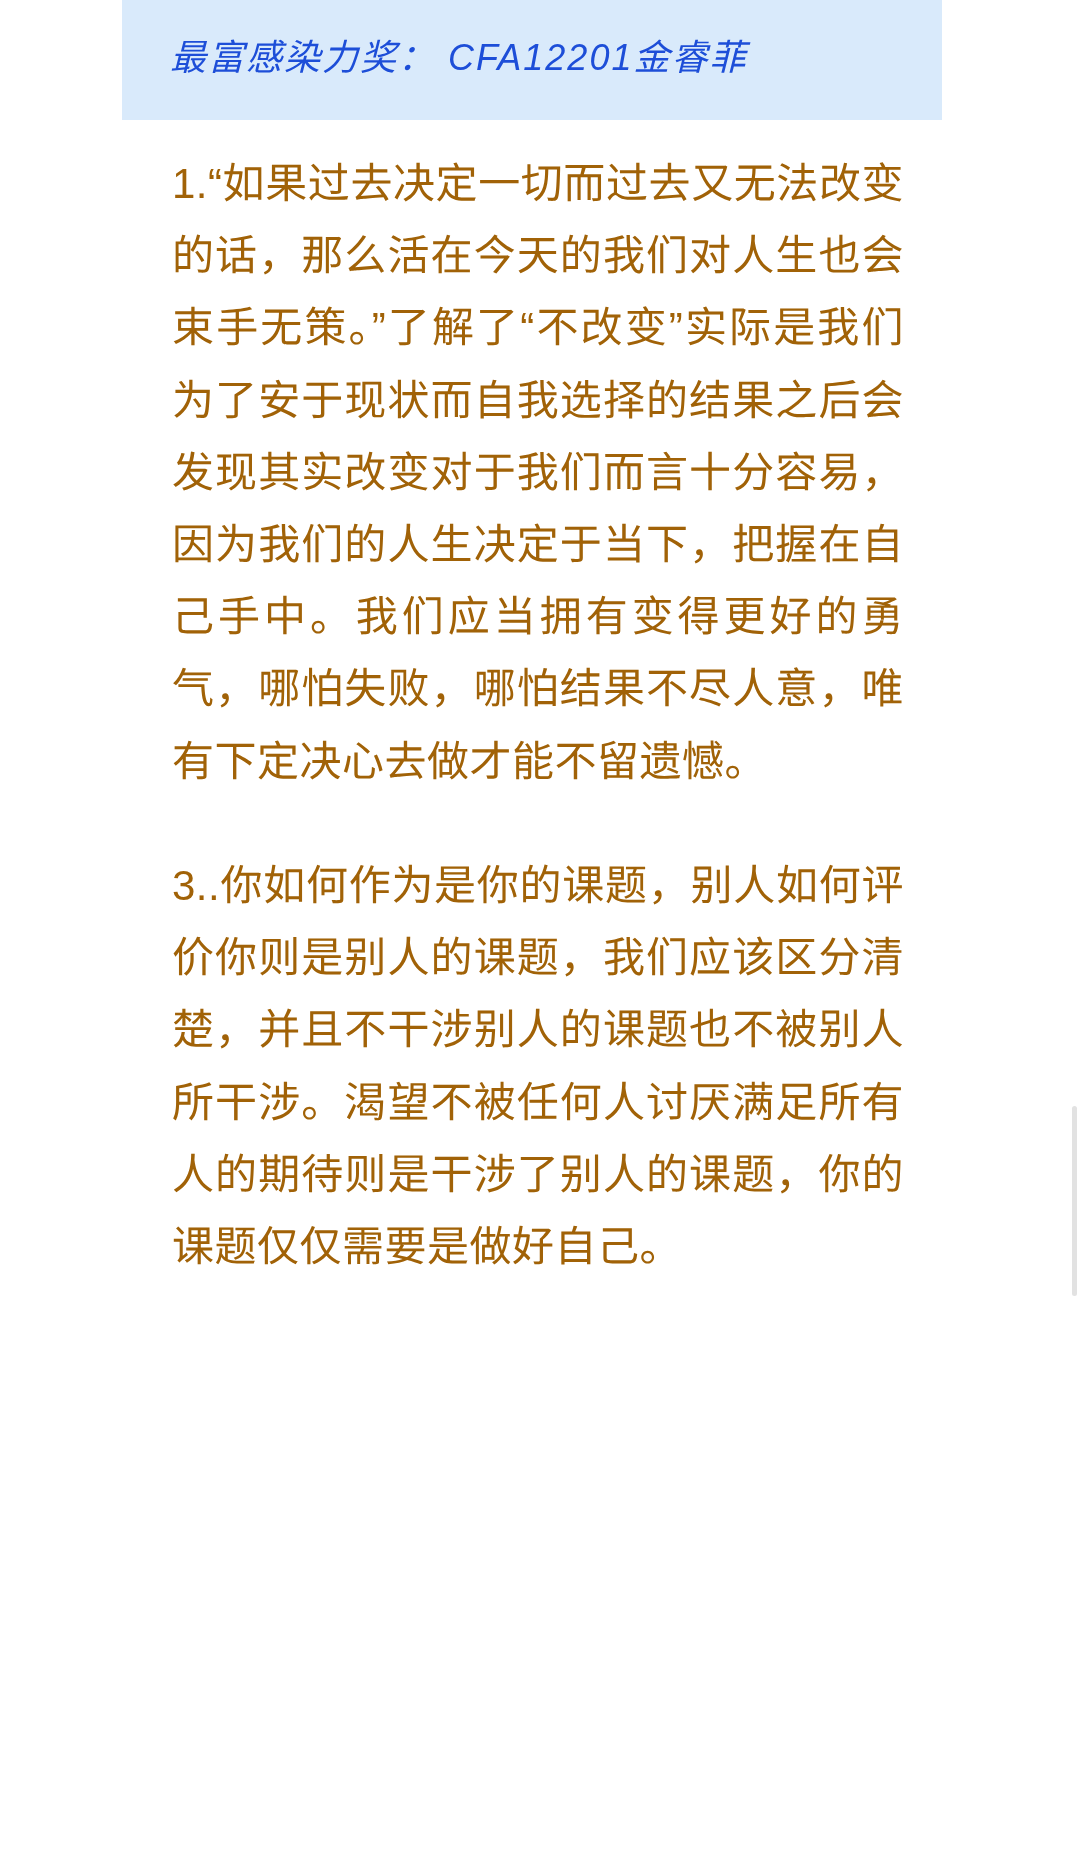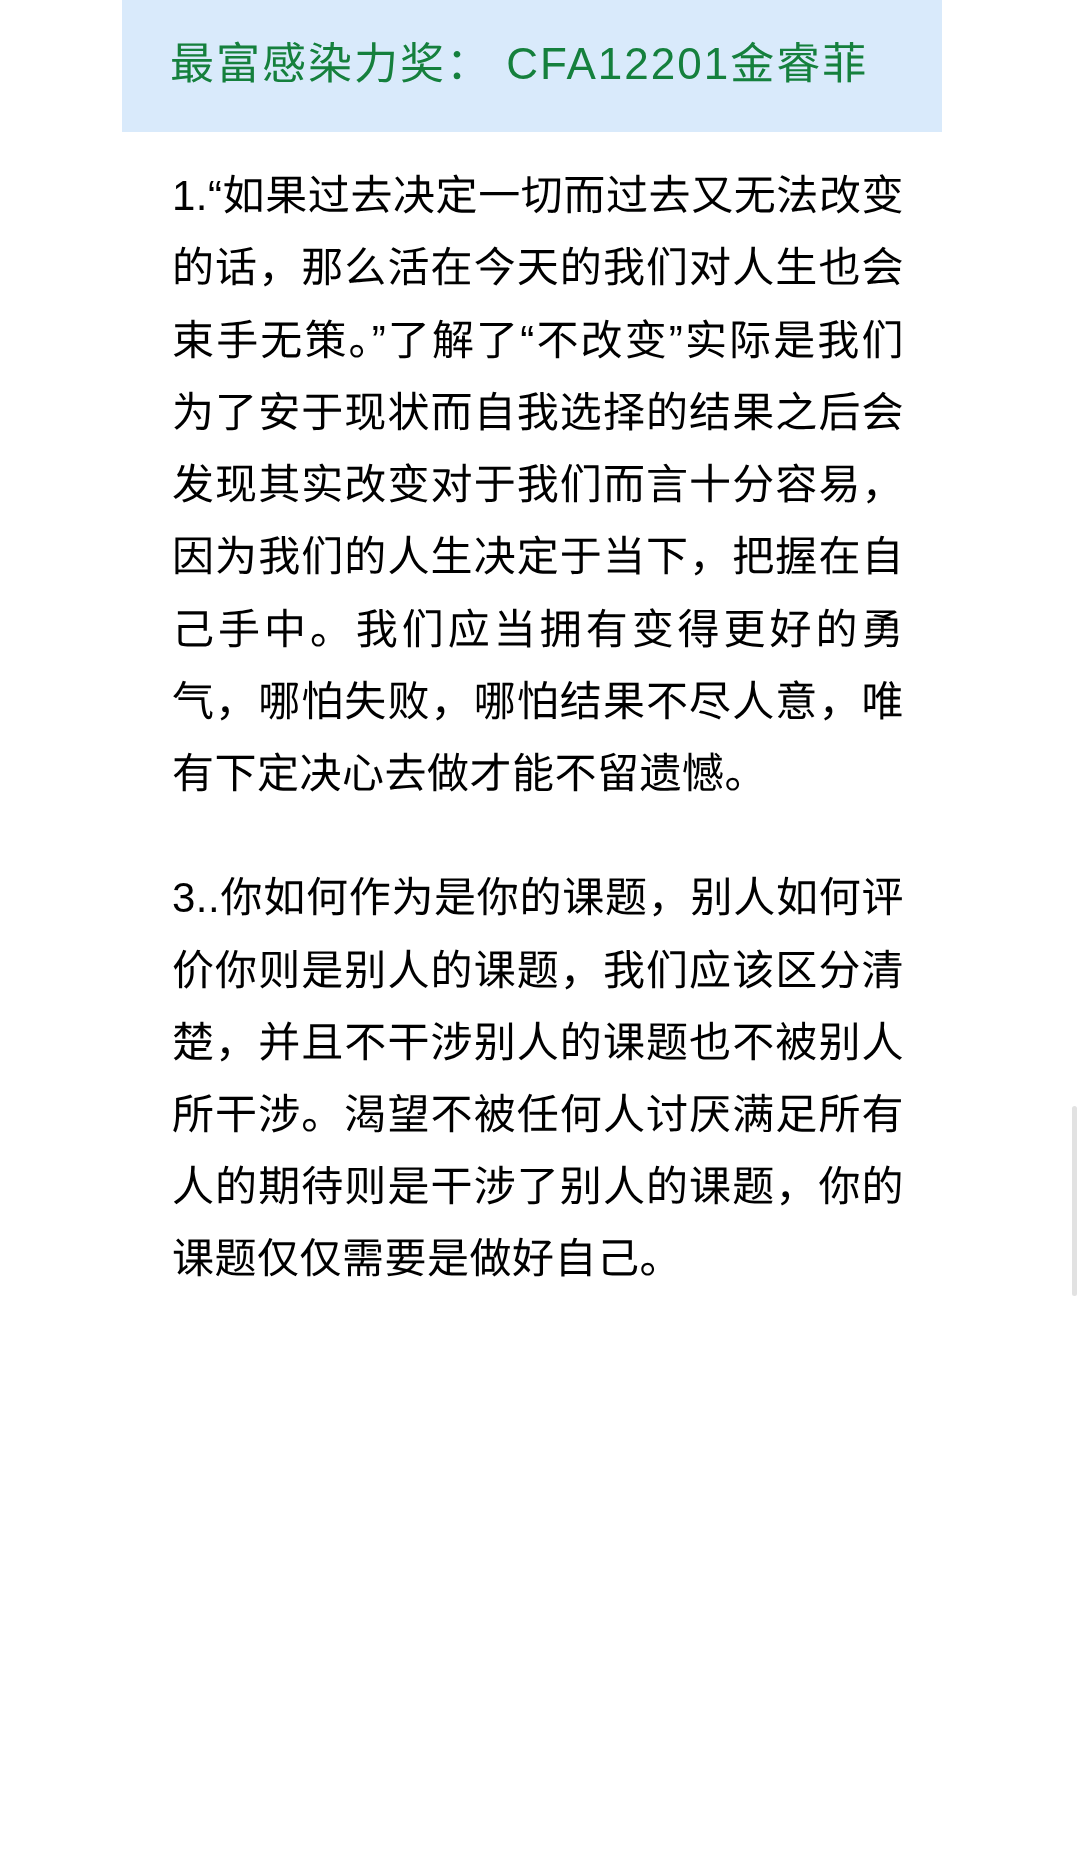--- a/index.html
+++ b/index.html
@@ -34,38 +34,39 @@
 
   .title-banner {
     background: #d9eafb;
     padding: 30px 48px 34px 48px;
     box-sizing: border-box;
     width: 820px;
     margin-left: -6px;
   }
 
   .title-text {
-    font-size: 44px;
+    font-size: 36px;
     line-height: 1.55;
-    color: #15803d;
+    color: #1d4ed8;
     letter-spacing: 2px;
     font-weight: 400;
     white-space: pre-wrap;
+    font-style: italic;
   }
 
   .body-area {
     padding: 28px 44px 0 44px;
     box-sizing: border-box;
     width: 820px;
   }
 
   .para {
     font-size: 42px;
     line-height: 1.72;
-    color: #000000;
+    color: #a16207;
     letter-spacing: 0.5px;
     text-align: justify;
     text-justify: inter-character;
     margin: 0 0 52px 0;
     white-space: pre-wrap;
     word-break: break-all;
   }
 
   .para:last-child {
     margin-bottom: 0;

